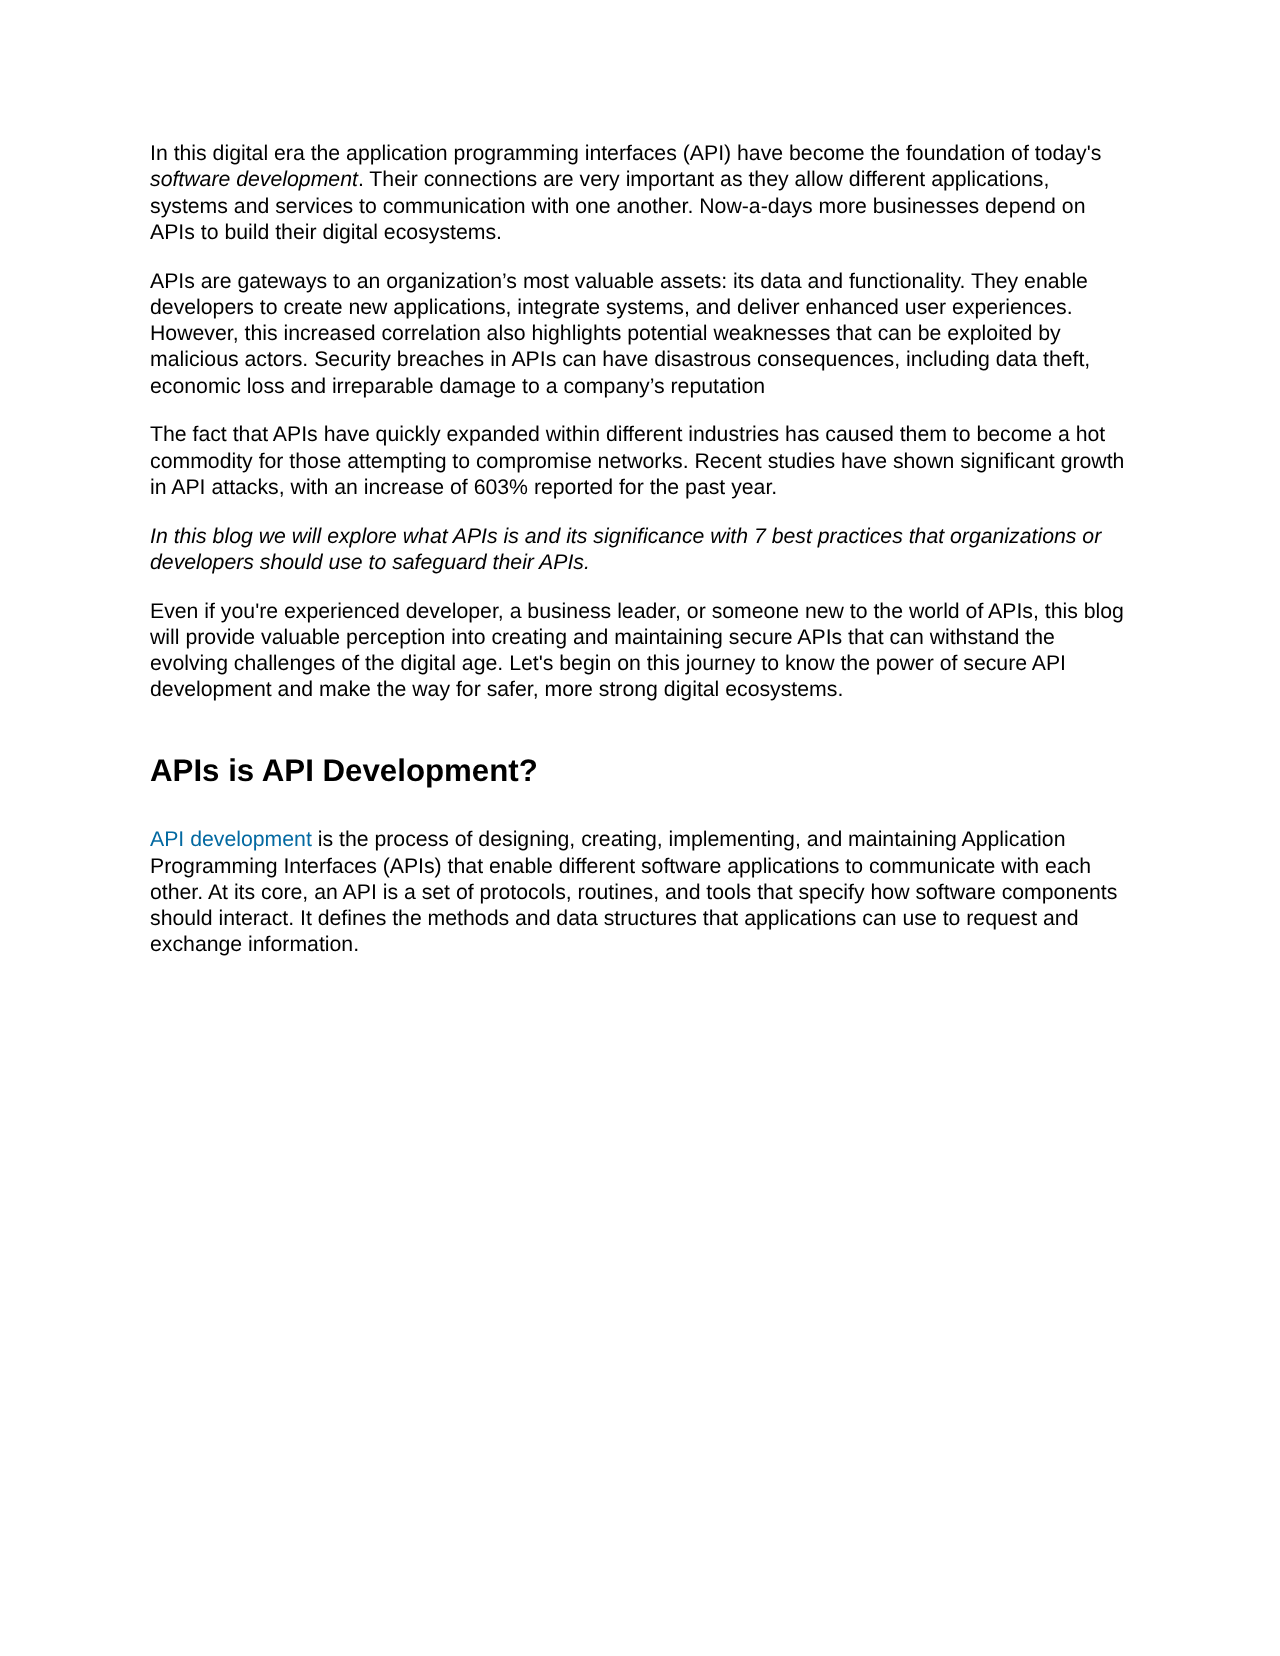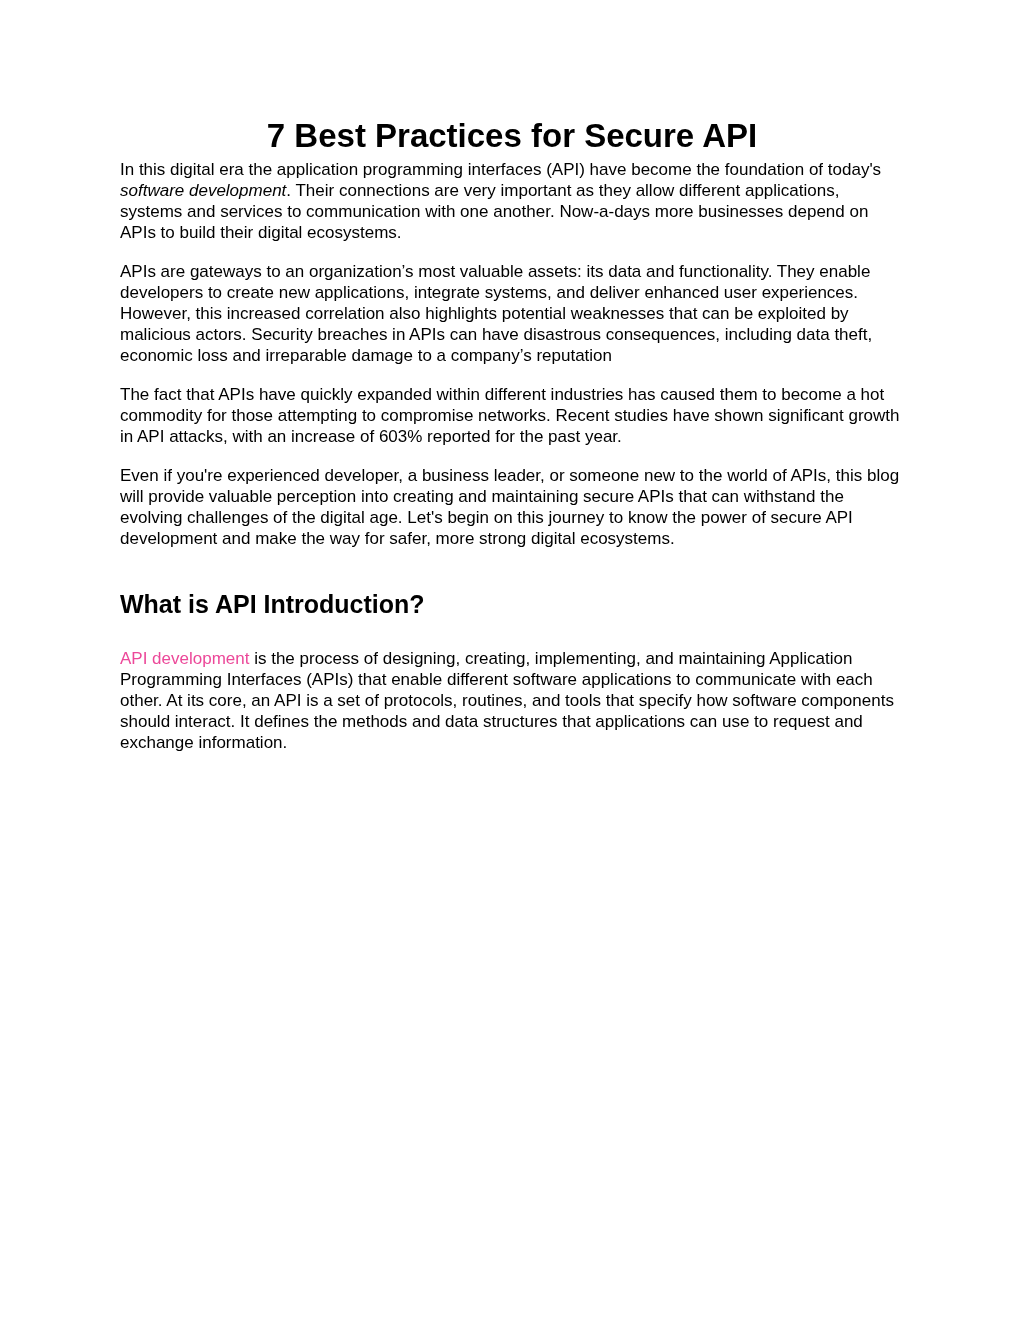--- a/index.html
+++ b/index.html
@@ -43,44 +43,44 @@
     color: #000000;
   }
   p.body-par {
     font-size: 17px;
     line-height: 21px;
     margin: 0 0 18px 0;
     color: #000000;
   }
   .italic { font-style: italic; }
   a.doc-link {
-    color: #ec4899;
+    color: #0369a1;
     text-decoration: none;
     cursor: pointer;
   }
 </style>
 </head>
 <body>
 
 <div class="page">
   <div class="content">
 
     <h1 class="doc-title">
-      <span class="title-line">7 Best Practices for Secure API</span>
     </h1>
 
 
     <p class="body-par"><span>In this digital era the application programming interfaces (API) have become the foundation of today's </span><span class="italic">software development</span><span>. Their connections are very important as they allow different applications, systems and services to communication with one another. Now-a-days more businesses depend on APIs to build their digital ecosystems.</span></p>
 
     <p class="body-par">APIs are gateways to an organization’s most valuable assets: its data and functionality. They enable developers to create new applications, integrate systems, and deliver enhanced user experiences. However, this increased correlation also highlights potential weaknesses that can be exploited by malicious actors. Security breaches in APIs can have disastrous consequences, including data theft, economic loss and irreparable damage to a company’s reputation</p>
 
     <p class="body-par">The fact that APIs have quickly expanded within different industries has caused them to become a hot commodity for those attempting to compromise networks. Recent studies have shown significant growth in API attacks, with an increase of 603% reported for the past year.</p>
 
+    <p class="body-par italic">In this blog we will explore what APIs is and its significance with 7 best practices that organizations or developers should use to safeguard their APIs.</p>
 
     <p class="body-par">Even if you're experienced developer, a business leader, or someone new to the world of APIs, this blog will provide valuable perception into creating and maintaining secure APIs that can withstand the evolving challenges of the digital age. Let's begin on this journey to know the power of secure API development and make the way for safer, more strong digital ecosystems.</p>
 
-    <h2 class="section-heading">What is API Introduction?</h2>
+    <h2 class="section-heading">APIs is API Development?</h2>
 
     <p class="body-par"><a class="doc-link">API development</a><span> is the process of designing, creating, implementing, and maintaining Application Programming Interfaces (APIs) that enable different software applications to communicate with each other. At its core, an API is a set of protocols, routines, and tools that specify how software components should interact. It defines the methods and data structures that applications can use to request and exchange information.</span></p>
 
 
   </div>
 </div>
 
 </body></html>

